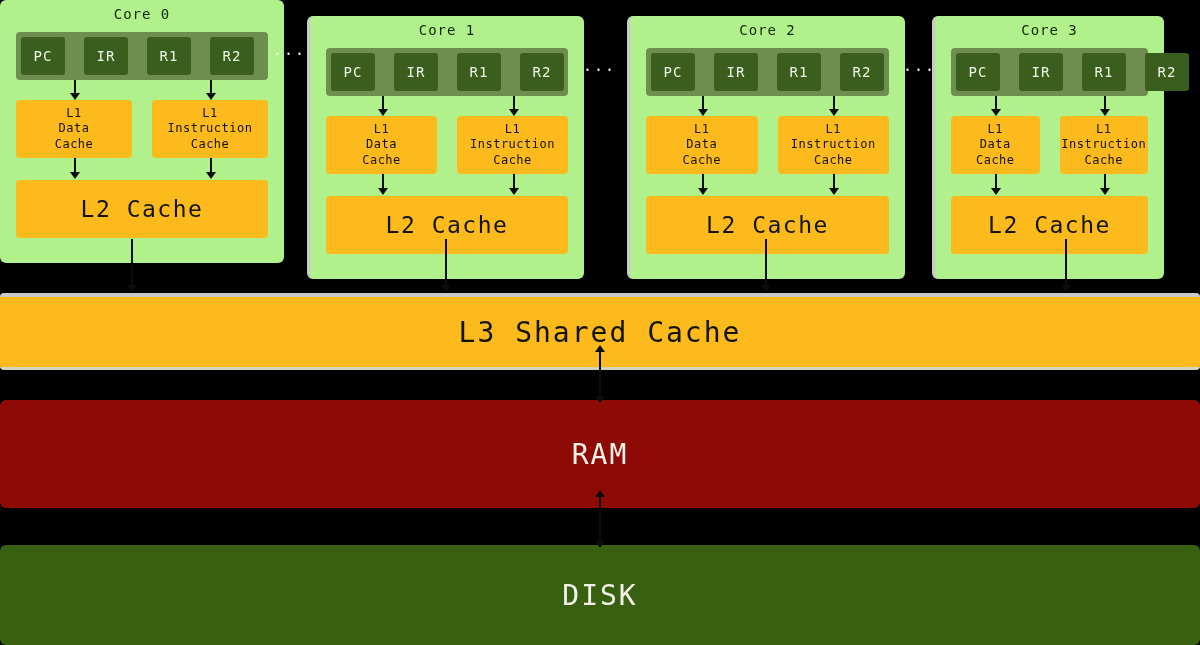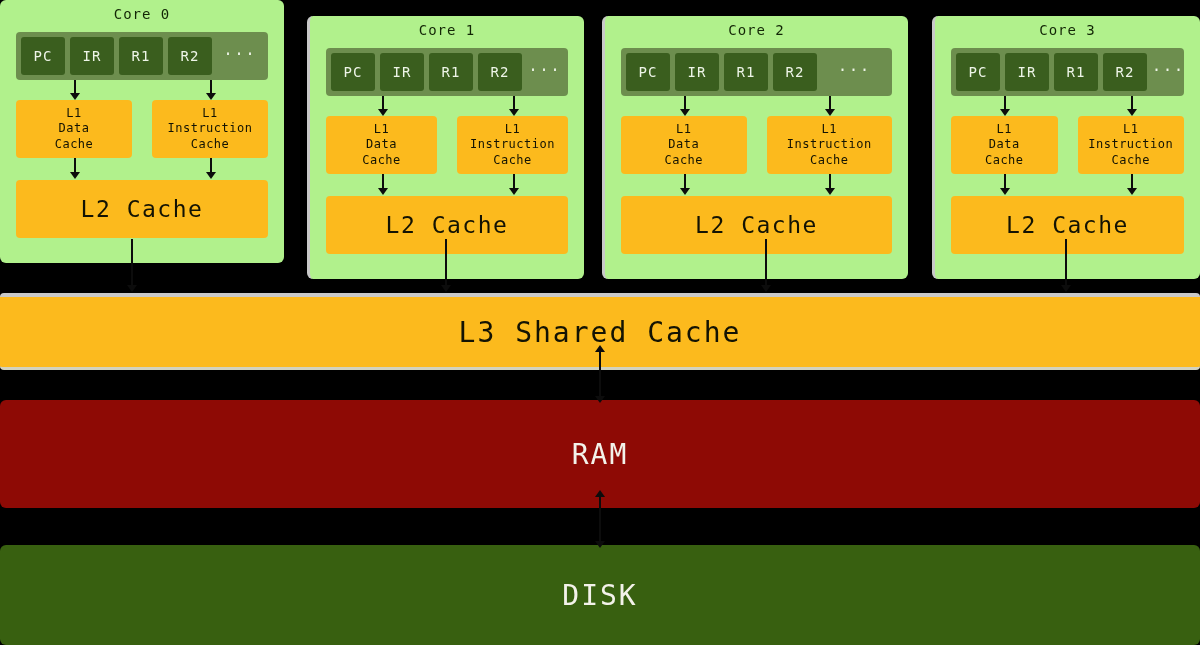--- a/index.html
+++ b/index.html
@@ -3,21 +3,21 @@
 <meta charset="utf-8">
 <style>
   html,body{margin:0;padding:0;background:#000;}
   body{font-family:"DejaVu Sans Mono","Liberation Mono",monospace;}
   #stage{position:relative;width:1200px;height:645px;background:var(--background,#000);overflow:hidden;}
 
   
   .core{position:absolute;top:0;height:263px;background:var(--core_panel);border-radius:6px;box-sizing:border-box;}
   .core.edge{border-left:3px solid var(--panel_edge_gray);margin-top:16px;}
   .core-title{position:absolute;top:6px;left:0;right:0;text-align:center;font-size:14px;letter-spacing:1px;color:#122505;}
-  .reg-strip{position:absolute;top:32px;left:16px;right:16px;height:48px;background:var(--register_strip);border-radius:4px;display:flex;align-items:center;padding:0 5px;gap:5px;box-sizing:border-box;}
+  .reg-strip{position:absolute;top:32px;left:16px;right:16px;height:48px;background:var(--register_strip);border-radius:4px;display:flex;align-items:center;padding:0 5px;gap:19px;box-sizing:border-box;}
   .reg{width:44px;height:38px;flex:0 0 44px;background:var(--register_box);border-radius:3px;display:flex;align-items:center;justify-content:center;color:var(--register_text);font-size:14px;letter-spacing:1px;}
   .reg-ellipsis{flex:1;text-align:center;color:var(--register_text);font-size:15px;letter-spacing:2px;padding-bottom:4px;}
 
   .box{position:absolute;background:var(--cache_orange);border-radius:4px;display:flex;flex-direction:column;align-items:center;justify-content:center;color:var(--dark_text);box-sizing:border-box;}
   .l1{top:100px;width:calc((100% - 52px)/2);height:58px;font-size:12px;line-height:1.3;letter-spacing:.5px;}
   .l1d{left:16px;}
   .l1i{right:16px;}
   .l2{top:180px;left:16px;right:16px;height:58px;font-size:23px;letter-spacing:1.5px;text-align:center;}
 
   
@@ -37,21 +37,21 @@
   
   .bar{position:absolute;left:0;right:0;display:flex;align-items:center;justify-content:center;font-size:28px;letter-spacing:2px;box-sizing:border-box;border-radius:4px;}
   .l3{top:281px;height:77px;background:var(--cache_orange);border-top:4px solid var(--panel_edge_gray);border-bottom:3px solid #d2d2be;color:var(--dark_text);margin-top:12px;}
   .ram{top:400px;height:108px;background:var(--ram_red);color:var(--light_text);border-radius:6px;}
   .disk{top:545px;height:100px;background:var(--disk_green);color:var(--light_text);border-radius:6px;}
 </style>
 </head>
 <body>
 
 <div id="stage">
-    <div class="core edge" style="left: 932px; width: 268px;">
+    <div class="core edge" style="left: 932px; width: 232px;">
     <div class="core-title">Core 3</div>
     <div class="reg-strip">
       <div class="reg">
           <span>PC</span>
         </div>
       <div class="reg">
           <span>IR</span>
         </div>
       <div class="reg">
           <span>R1</span>
@@ -72,21 +72,21 @@
       <span>L1</span>
       <span>Instruction</span>
       <span>Cache</span>
     </div>
     <div class="varrow a-l1d-l2"></div>
     <div class="varrow a-l1i-l2"></div>
     <div class="box l2">
       <span>L2 Cache</span>
     </div>
   </div>
-    <div class="core edge" style="left: 602px; width: 306px;">
+    <div class="core edge" style="left: 627px; width: 278px;">
     <div class="core-title">Core 2</div>
     <div class="reg-strip">
       <div class="reg">
           <span>PC</span>
         </div>
       <div class="reg">
           <span>IR</span>
         </div>
       <div class="reg">
           <span>R1</span>

